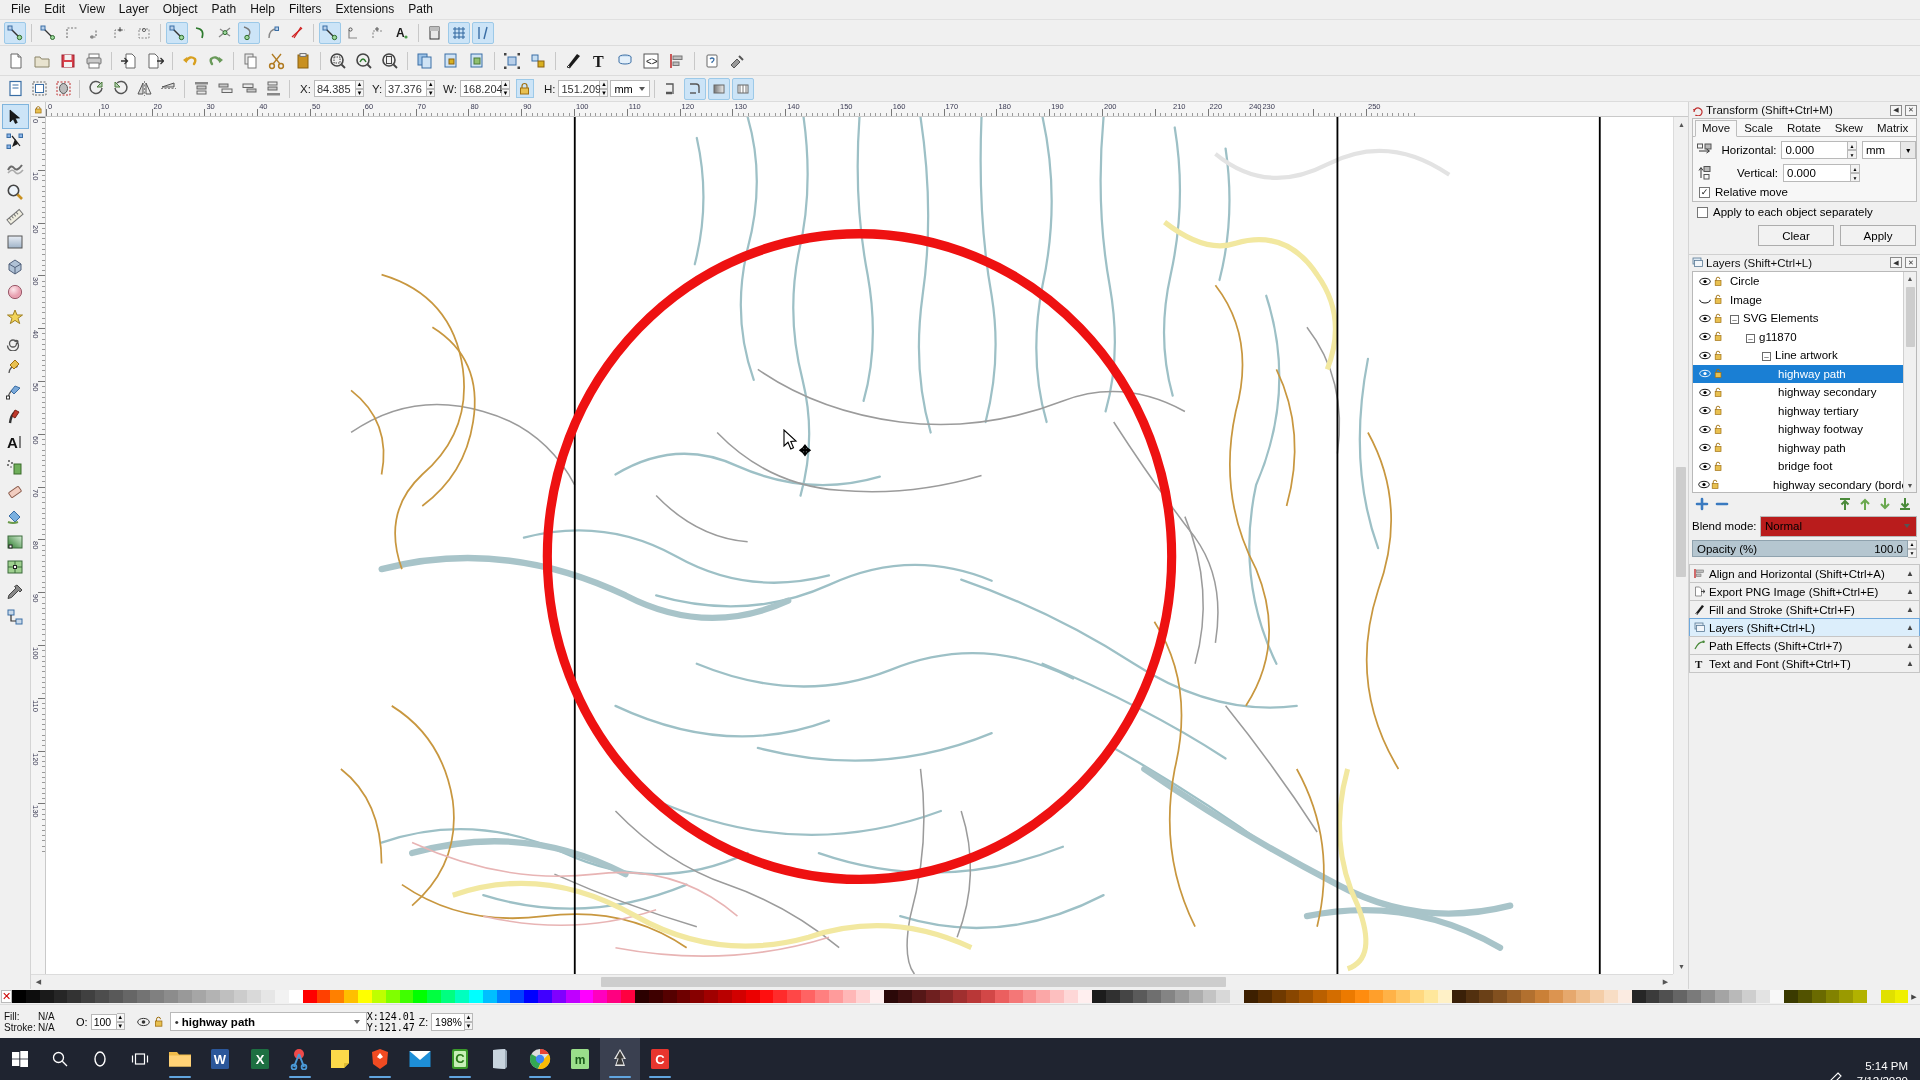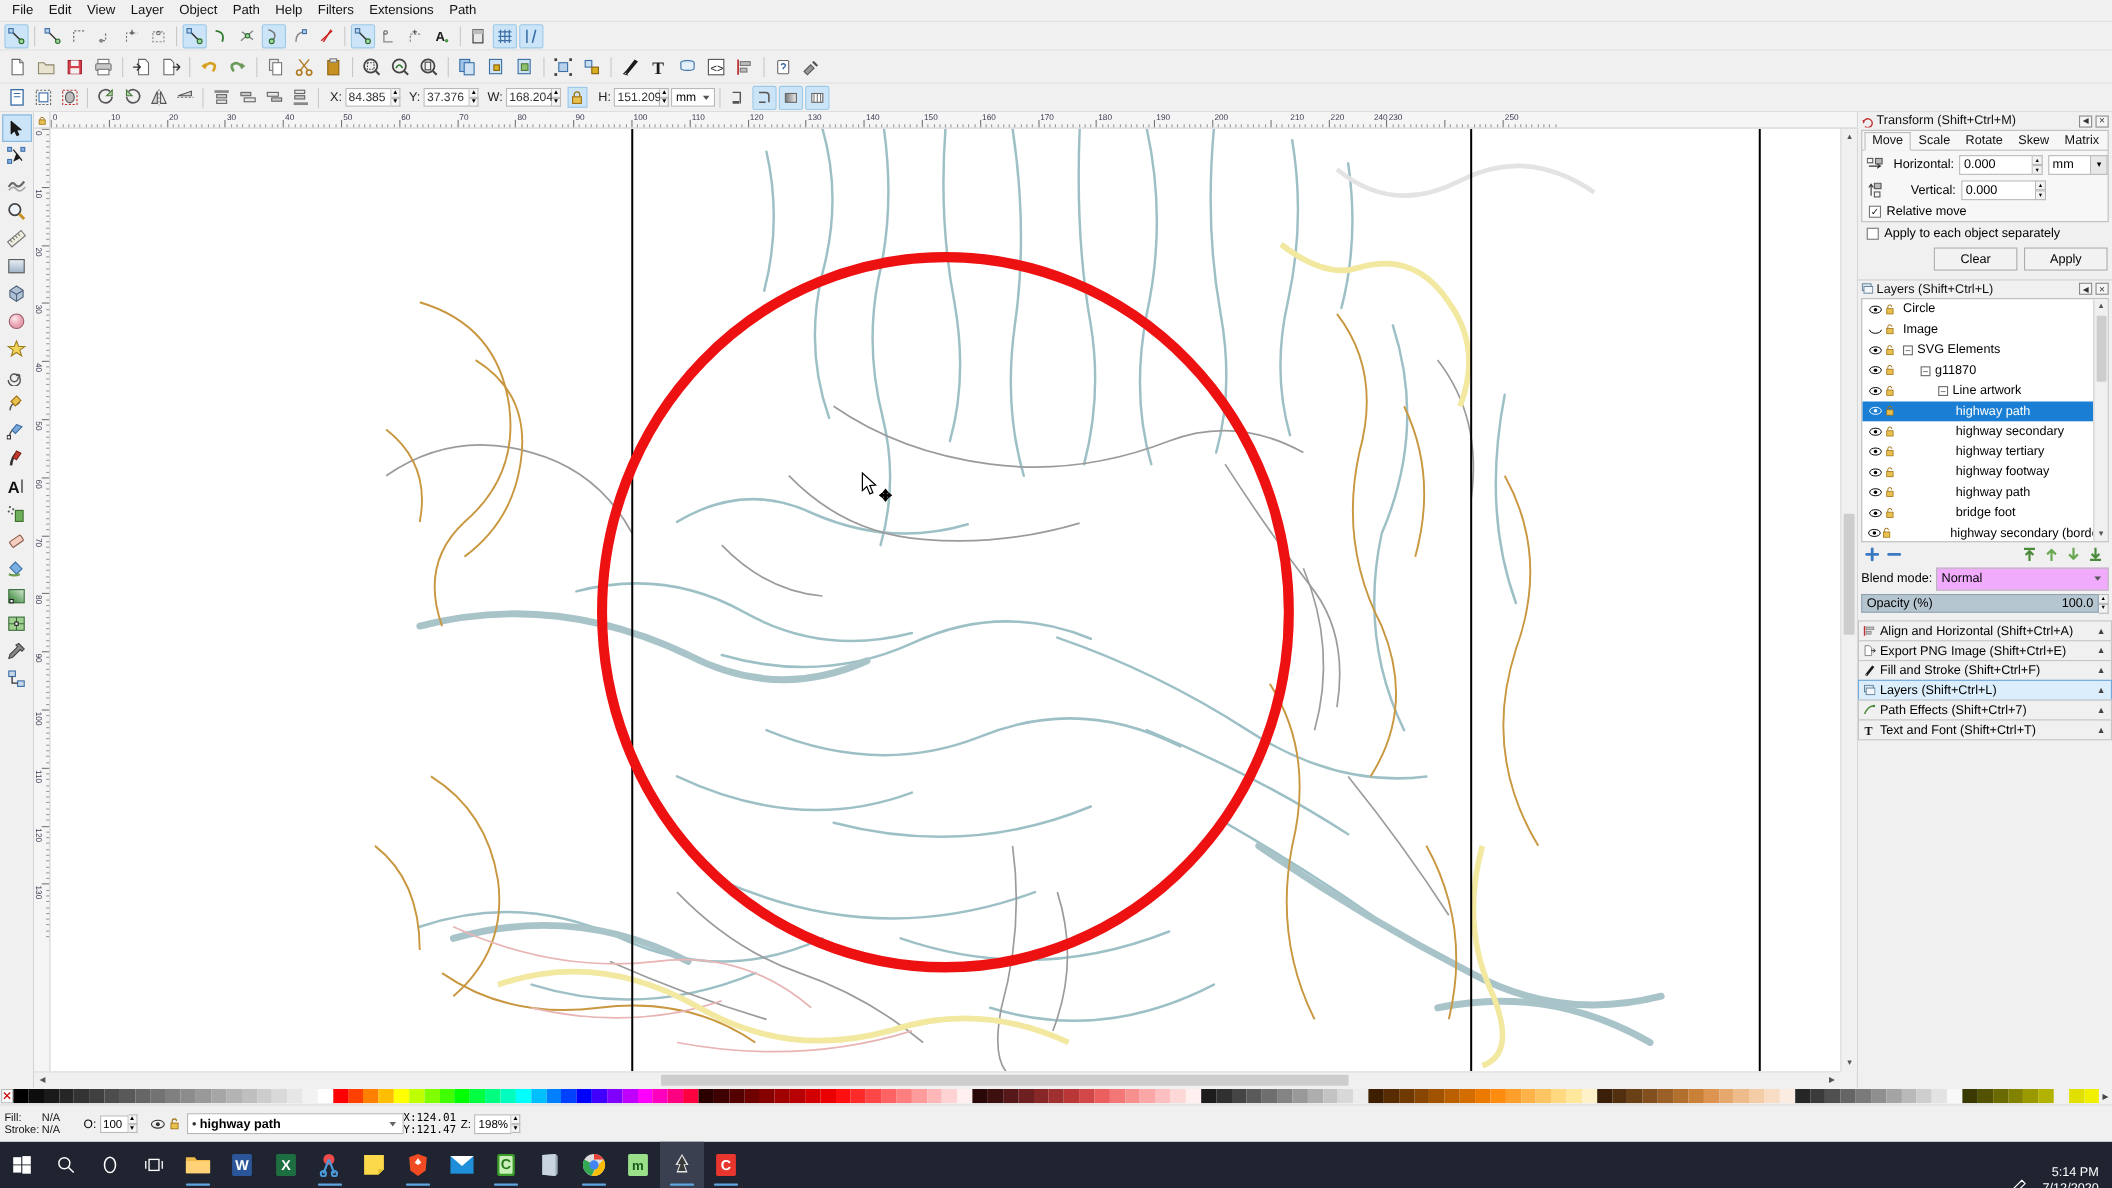--- a/index.html
+++ b/index.html
@@ -153,21 +153,21 @@
   .lock2 { width:13px; margin-left:1px; display:flex; align-items:center; justify-content:center; }
   .lname { margin-left:5px; }
   .expander { width:9px; height:9px; border:1px solid #6b6b6b; display:inline-flex; align-items:center;
               justify-content:center; font-size:8px; line-height:7px; background:#fff; margin-right:4px; color:#222;}
   .ll-scroll { width:13px; background:#f0f0f0; border-left:1px solid #d0d0d0; position:relative;}
 
   .layer-tools { display:flex; align-items:center; height:22px; padding:0 4px; }
   .lt-btn { width:18px; height:18px; display:flex; align-items:center; justify-content:center; margin-right:2px;}
   .blend-row { display:flex; align-items:center; height:20px; margin:1px 3px; }
   .blend-lbl { font-size:11.5px; width:68px; }
-  .blend-sel { flex:1; height:21px; border:1px solid #b9b9b9; background:#f0abfc; font-size:11.5px;
+  .blend-sel { flex:1; height:21px; border:1px solid #b9b9b9; background:#b91c1c; font-size:11.5px;
                display:flex; align-items:center; padding-left:4px; position:relative;}
   .blend-sel::after { content:""; position:absolute; right:6px; top:7px;
      border-left:3.5px solid transparent; border-right:3.5px solid transparent; border-top:4px solid #555;}
   .opacity-row { display:flex; align-items:center; height:19px; margin:2px 3px 3px 3px; }
   .opac-bar { flex:1; height:17px; border:1px solid #8fa2ae; background:#b5c6d0; position:relative;
               display:flex; align-items:center; }
   .opac-lbl { font-size:11.5px; margin-left:4px; }
   .opac-val { position:absolute; right:4px; font-size:11.5px; }
 
   .accordion-item {

